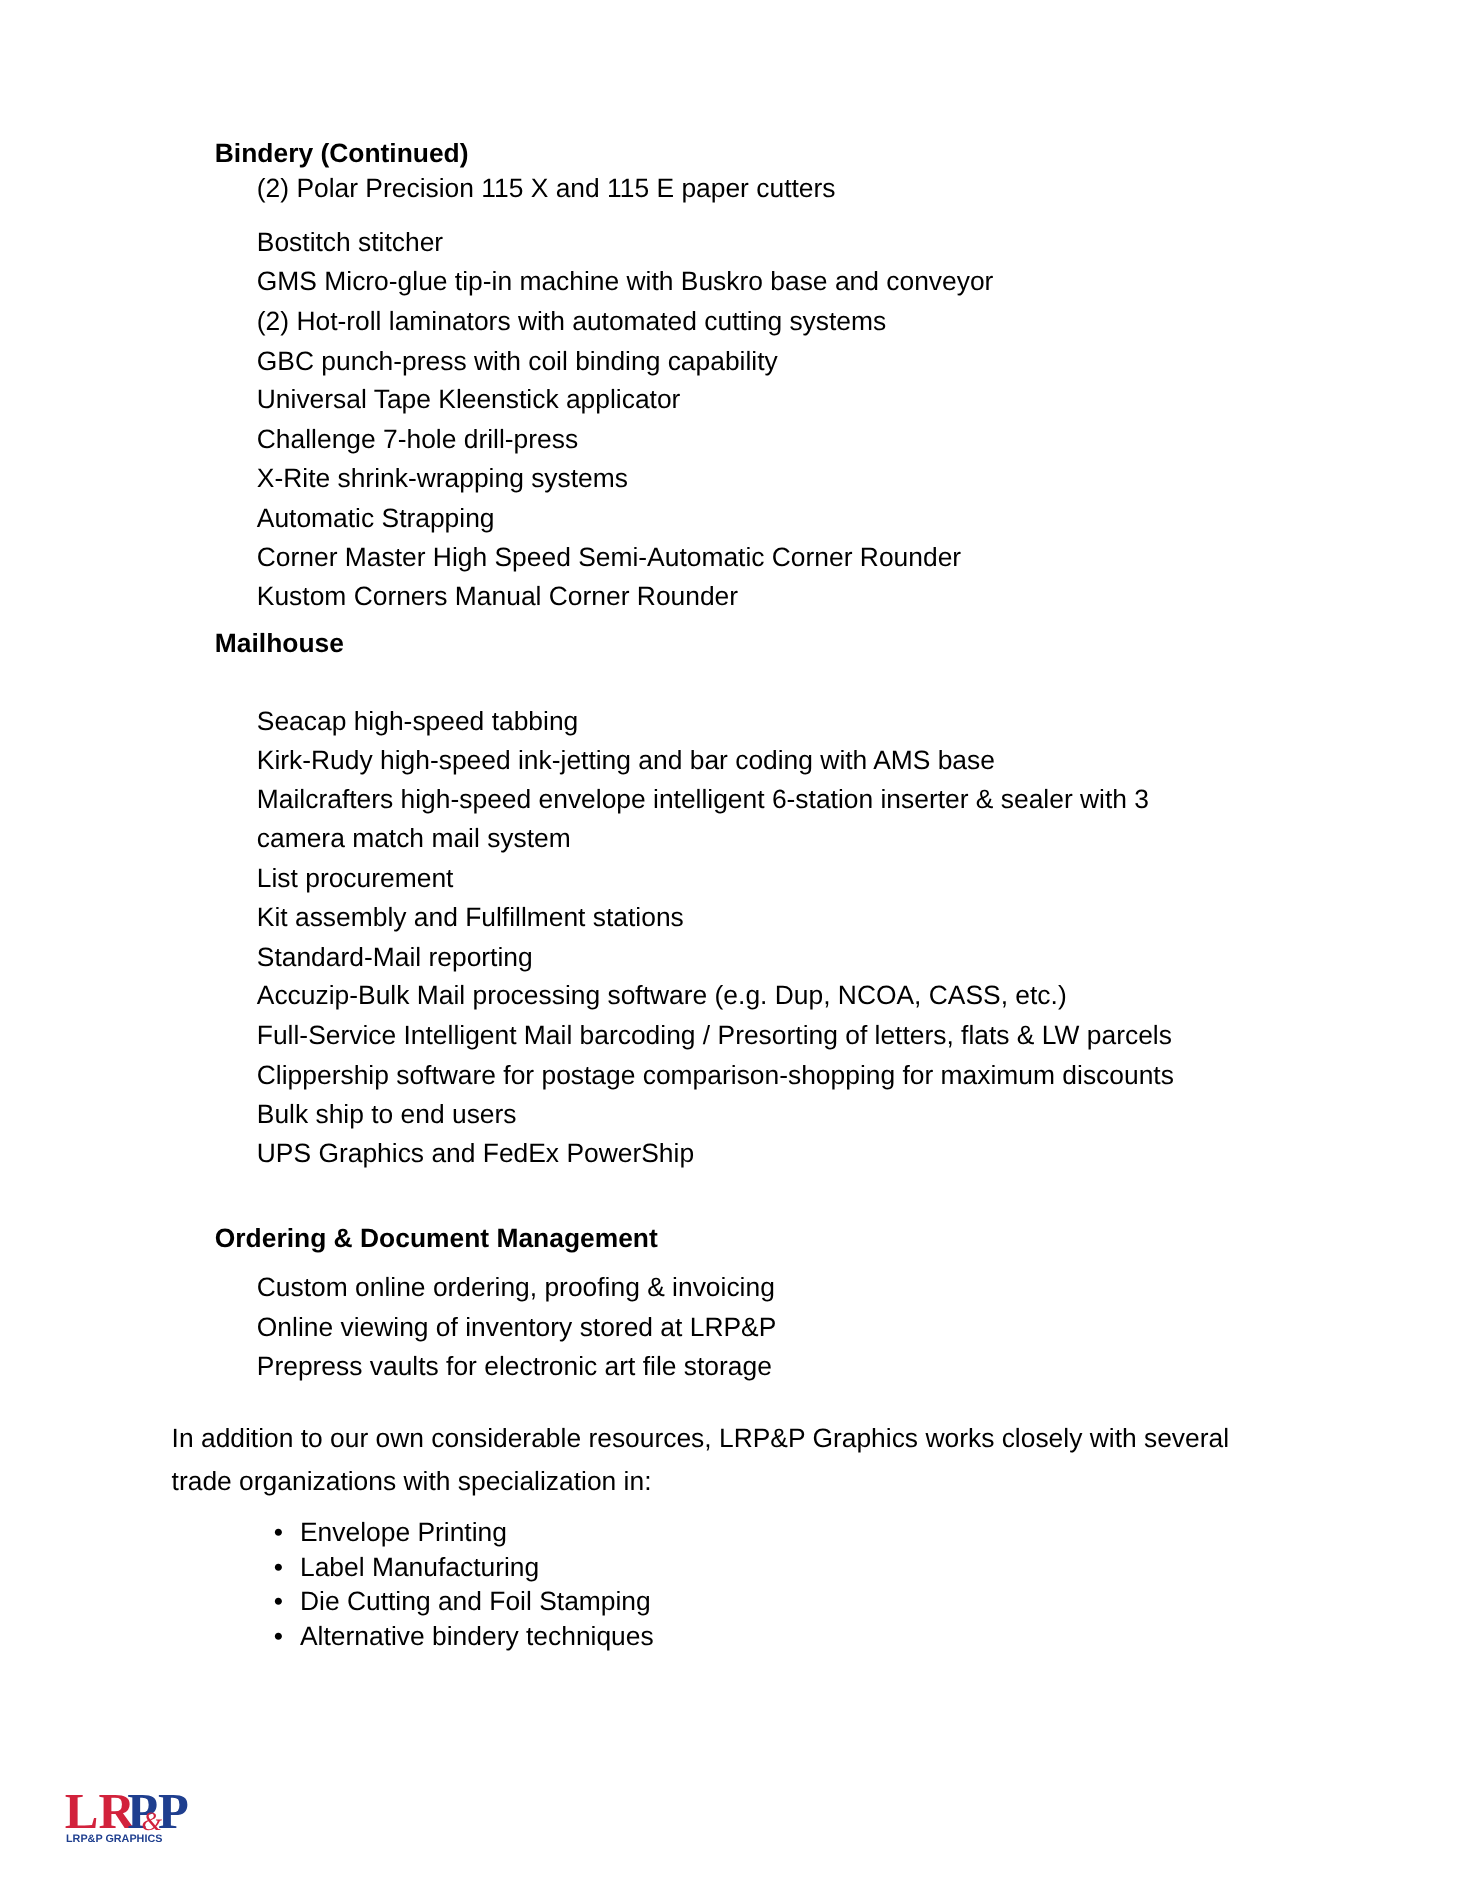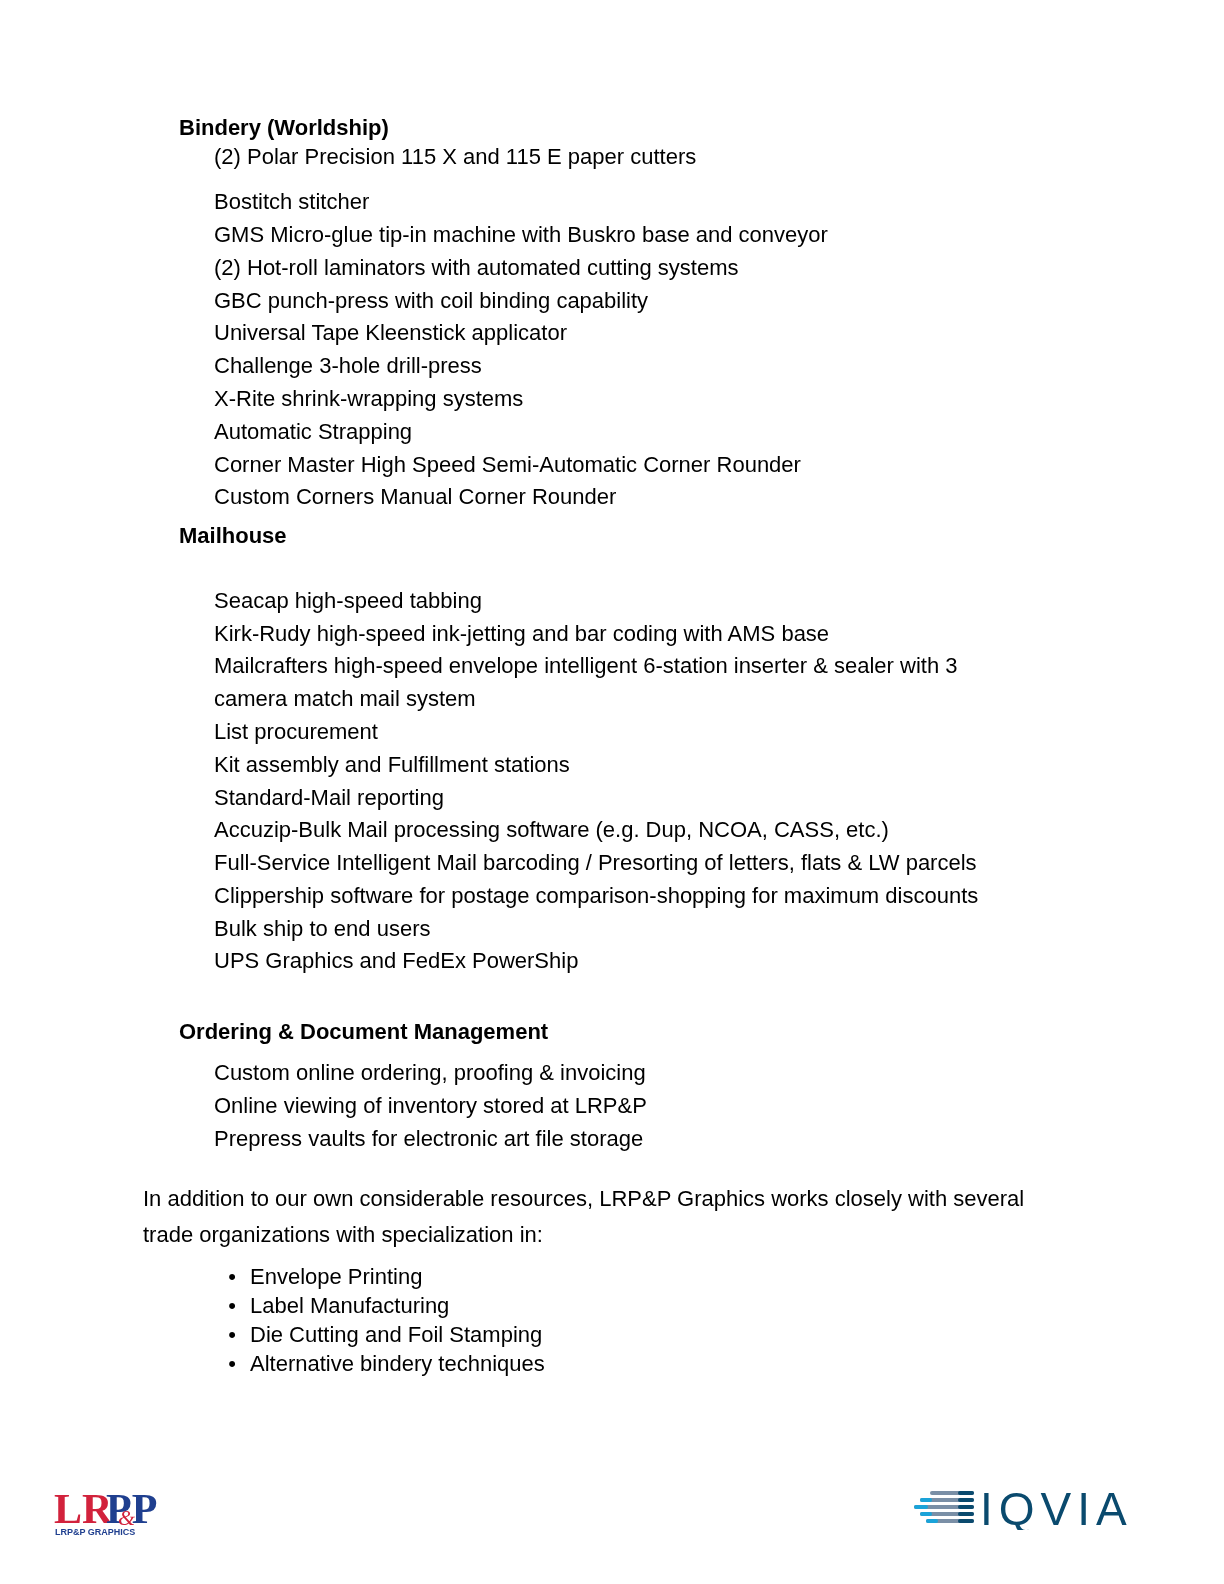--- a/index.html
+++ b/index.html
@@ -11,32 +11,32 @@
   .bullet-row { position:absolute; left:214px; font-size:22px; line-height:26px; white-space:nowrap;text-align:center; }
   .bullet-row .dot { display:inline-block; width:36px; }
   .logo-lrpp { position:absolute; left:54px; top:1485px; width:130px; height:52px; }
   .logo-iqvia { position:absolute; left:912px; top:1485px; width:250px; height:45px; }
 </style>
 </head>
 <body>
 
 <div class="page">
 
-  <div class="section-title" style="top:115px">Bindery (Worldship)</div>
+  <div class="section-title" style="top:115px">Bindery (Continued)</div>
   <div class="item" style="top:144px">(2) Polar Precision 115 X and 115 E paper cutters</div>
   <div class="item" style="top:189px">Bostitch stitcher</div>
   <div class="item" style="top:222px">GMS Micro-glue tip-in machine with Buskro base and conveyor</div>
   <div class="item" style="top:255px">(2) Hot-roll laminators with automated cutting systems</div>
   <div class="item" style="top:288px">GBC punch-press with coil binding capability</div>
   <div class="item" style="top:320px">Universal Tape Kleenstick applicator</div>
-  <div class="item" style="top:353px">Challenge 3-hole drill-press</div>
+  <div class="item" style="top:353px">Challenge 7-hole drill-press</div>
   <div class="item" style="top:386px">X-Rite shrink-wrapping systems</div>
   <div class="item" style="top:419px">Automatic Strapping</div>
   <div class="item" style="top:452px">Corner Master High Speed Semi-Automatic Corner Rounder</div>
-  <div class="item" style="top:484px">Custom Corners Manual Corner Rounder</div>
+  <div class="item" style="top:484px">Kustom Corners Manual Corner Rounder</div>
 
   <div class="section-title" style="top:523px">Mailhouse</div>
   <div class="item" style="top:588px">Seacap high-speed tabbing</div>
   <div class="item" style="top:621px">Kirk-Rudy high-speed ink-jetting and bar coding with AMS base</div>
   <div class="item" style="top:653px">Mailcrafters high-speed envelope intelligent 6-station inserter &amp; sealer with 3</div>
   <div class="item" style="top:686px">camera match mail system</div>
   <div class="item" style="top:719px">List procurement</div>
   <div class="item" style="top:752px">Kit assembly and Fulfillment stations</div>
   <div class="item" style="top:785px">Standard-Mail reporting</div>
   <div class="item" style="top:817px">Accuzip-Bulk Mail processing software (e.g. Dup, NCOA, CASS, etc.)</div>
@@ -59,35 +59,14 @@
 
   <div class="logo-lrpp">
     <svg width="130" height="52" viewBox="0 0 130 52">
       <text x="0" y="38" font-family="Liberation Serif, serif" font-weight="bold" font-size="42" fill="#d2223c">LR</text>
       <text x="52" y="38" font-family="Liberation Serif, serif" font-weight="bold" font-size="42" fill="#1f3f8f">PP</text>
       <text x="64" y="40" font-family="Liberation Serif, serif" font-style="italic" font-size="22" fill="#d2223c">&amp;</text>
       <text x="1" y="50" font-family="Liberation Sans, sans-serif" font-weight="bold" font-size="9" fill="#1f3f8f">LRP&amp;P GRAPHICS</text>
     </svg>
   </div>
 
-  <div class="logo-iqvia">
-    <svg width="250" height="45" viewBox="0 0 250 45">
-      <g stroke-linecap="round" stroke-width="4">
-        <line x1="20" y1="8" x2="60" y2="8" stroke="#7a8fa6"></line>
-          <line x1="48" y1="8" x2="60" y2="8" stroke="#0a4a6e"></line>
-        <line x1="10" y1="15" x2="60" y2="15" stroke="#7a8fa6"></line>
-          <line x1="10" y1="15" x2="18" y2="15" stroke="#1aa3d9"></line>
-          <line x1="48" y1="15" x2="60" y2="15" stroke="#0a4a6e"></line>
-        <line x1="4" y1="22" x2="60" y2="22" stroke="#7a8fa6"></line>
-          <line x1="4" y1="22" x2="14" y2="22" stroke="#1aa3d9"></line>
-          <line x1="48" y1="22" x2="60" y2="22" stroke="#0a4a6e"></line>
-        <line x1="10" y1="29" x2="60" y2="29" stroke="#7a8fa6"></line>
-          <line x1="10" y1="29" x2="18" y2="29" stroke="#1aa3d9"></line>
-          <line x1="48" y1="29" x2="60" y2="29" stroke="#0a4a6e"></line>
-        <line x1="16" y1="36" x2="60" y2="36" stroke="#7a8fa6"></line>
-          <line x1="16" y1="36" x2="24" y2="36" stroke="#1aa3d9"></line>
-          <line x1="48" y1="36" x2="60" y2="36" stroke="#0a4a6e"></line>
-      </g>
-      <text x="68" y="40" font-family="Liberation Sans, sans-serif" font-size="46" letter-spacing="6" fill="#0a4a6e">IQVIA</text>
-    </svg>
-  </div>
 
 </div>
 
 </body></html>

